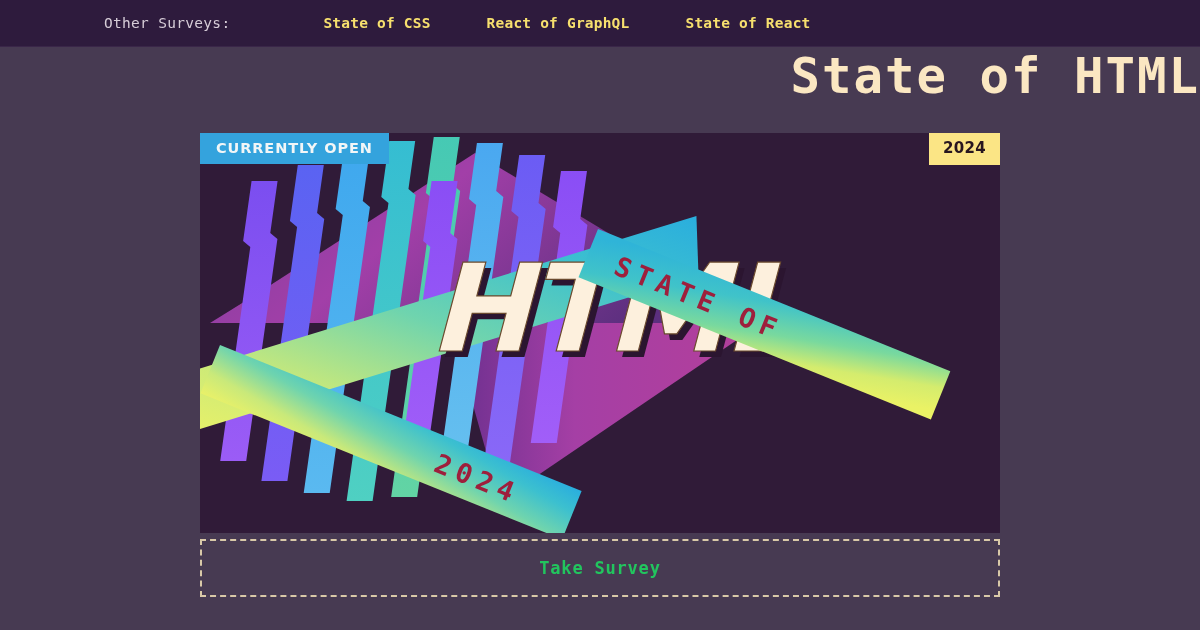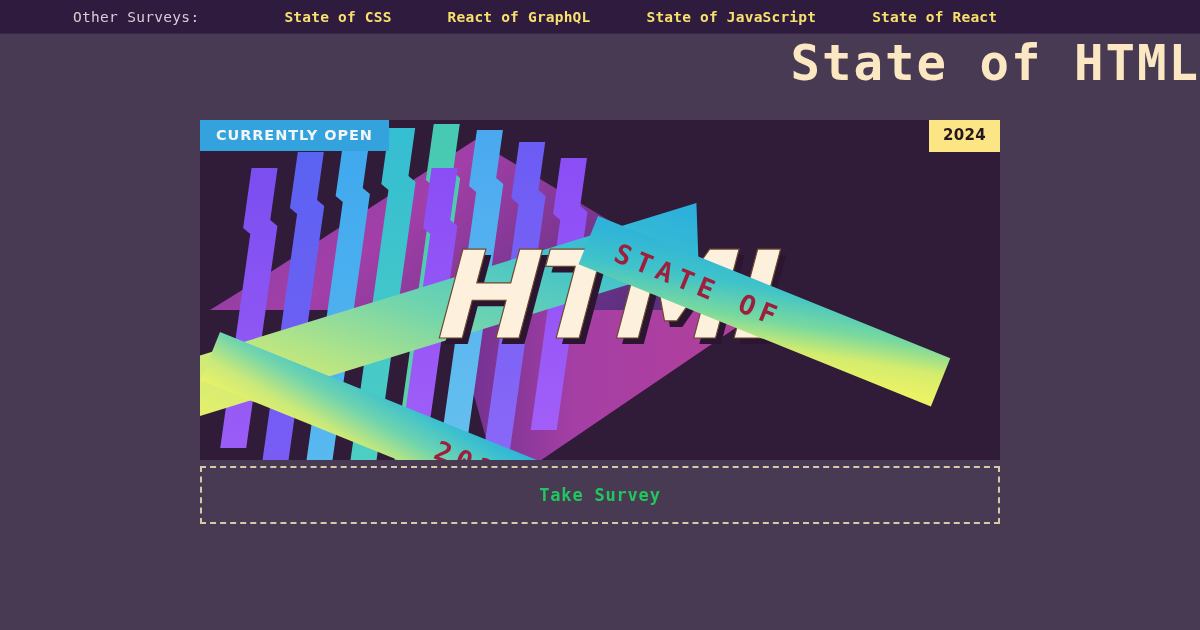--- a/index.html
+++ b/index.html
@@ -11,26 +11,26 @@
   }
 
   body {
     background: #473a52;
     font-family: "DejaVu Sans Mono", "Liberation Mono", monospace;
     -webkit-font-smoothing: antialiased;
   }
 
   
   .topnav {
-    height: 34px;
+    height: 47px;
     background: #2e1b3d;
     display: flex;
     align-items: center;
-    gap: 5px;
-    padding-left: 73px;
+    gap: 13px;
+    padding-left: 104px;
     border-bottom: 1px solid #3a2649;
   }
   .topnav-label {
     color: #d7cdd8;
     font-size: 14.5px;
     letter-spacing: 0.3px;
     font-weight: 400;
     white-space: nowrap;
   }
   .topnav-links {
@@ -72,21 +72,21 @@
 
   
   .card-wrap {
     width: 800px;
     margin: 26px auto 0;
     position: relative;
   }
   .card {
     position: relative;
     width: 800px;
-    height: 340px;
+    height: 400px;
     background: #301b38;
     overflow: hidden;
     text-align: center;
   }
 
   .badge-open {
     position: absolute;
     left: 0;
     top: 0;
     z-index: 6;
@@ -143,21 +143,20 @@
   }
 </style>
 </head>
 <body>
 
 <nav class="topnav">
   <span class="topnav-label">Other Surveys:</span>
   <div class="topnav-links">
     <a class="topnav-link">State of CSS</a>
     <a class="topnav-link">React of GraphQL</a>
-    <a class="topnav-link">State of JavaScript</a>
     <a class="topnav-link">State of React</a>
   </div>
 </nav>
 
 <header class="header">
   <h1 class="site-title">State of HTML</h1>
 </header>
 
 <div class="card-wrap">
 

